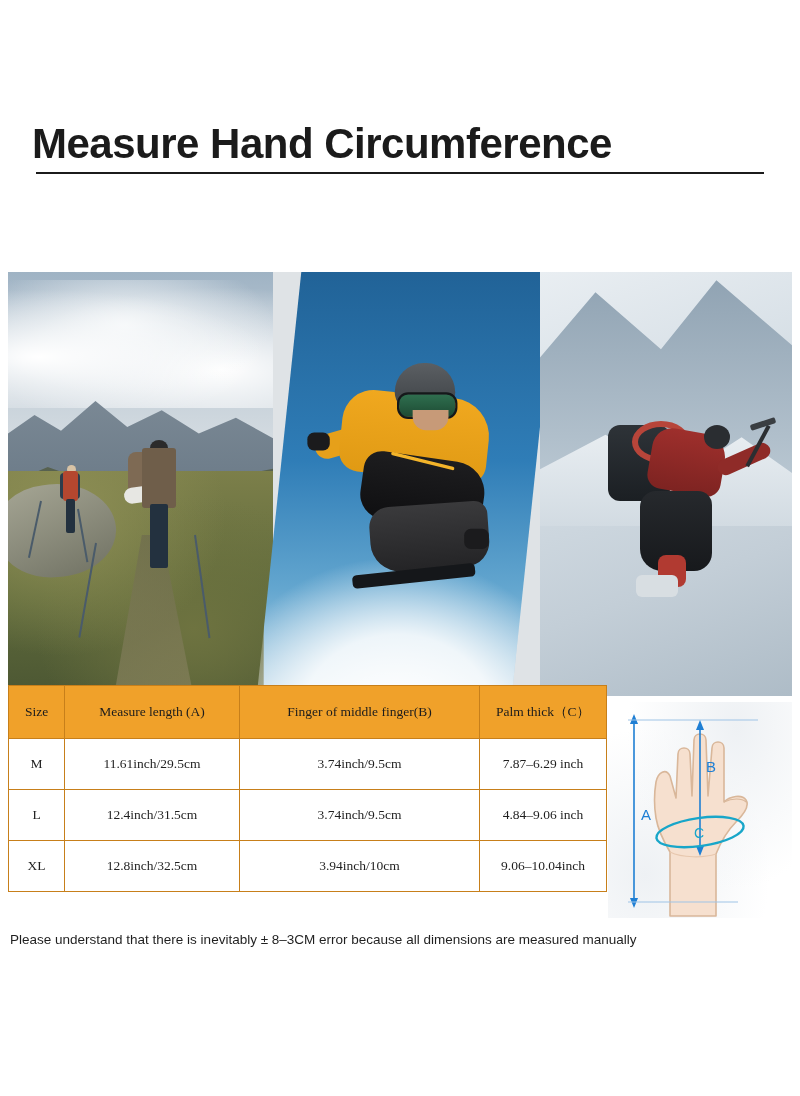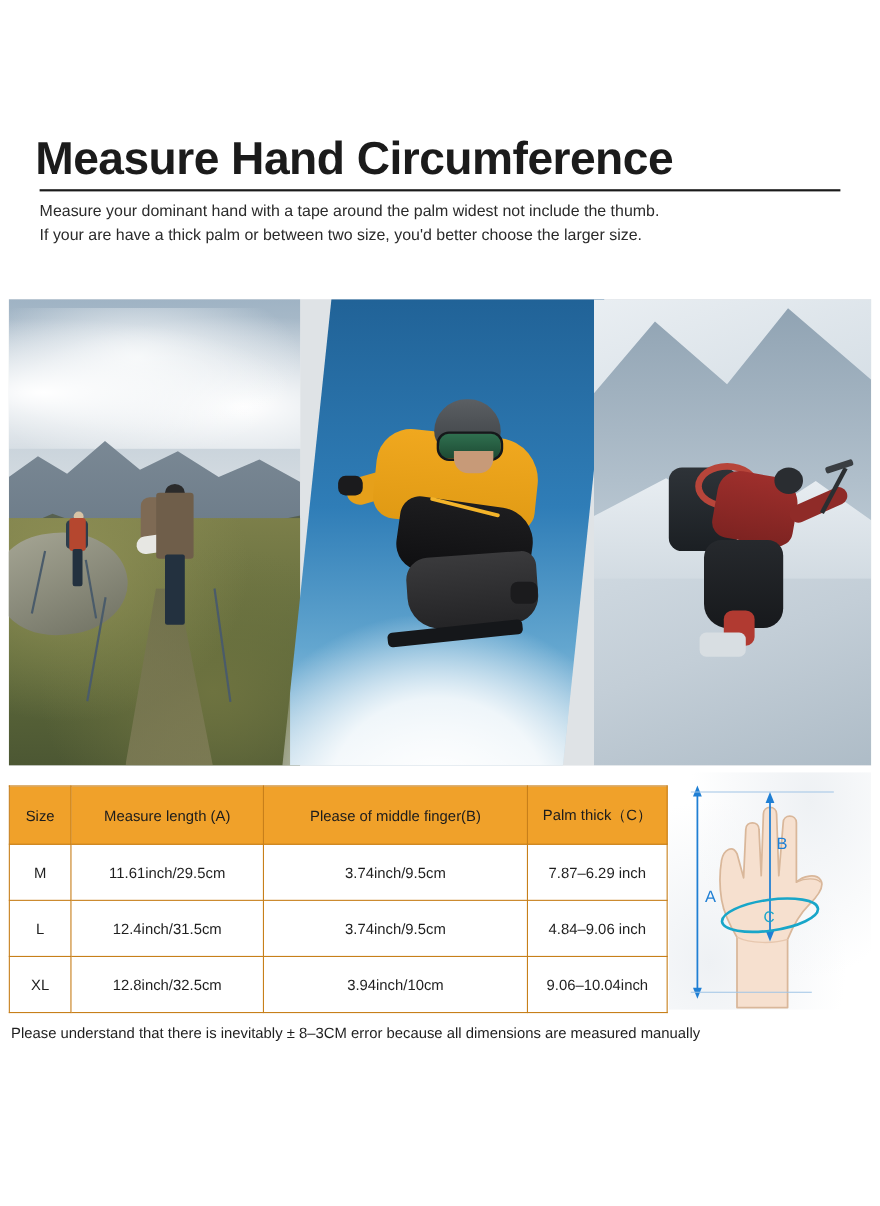--- a/index.html
+++ b/index.html
@@ -206,22 +206,23 @@
   .cl-sock { position: absolute; left: 52px; top: 156px; width: 28px; height: 32px; background: #b13a31; border-radius: 8px; }
   .cl-boot { position: absolute; left: 30px; top: 176px; width: 42px; height: 22px; background: #d8dee2; border-radius: 6px; }
   .cl-arm { position: absolute; left: 110px; top: 52px; width: 56px; height: 16px; background: #8f2b28; border-radius: 8px; transform: rotate(-24deg); }
   .cl-axe { position: absolute; left: 150px; top: 24px; width: 4px; height: 46px; background: #2b2e31; transform: rotate(28deg); }
   .cl-axe-head { position: absolute; left: 144px; top: 22px; width: 26px; height: 6px; background: #3a3e42; transform: rotate(-18deg); border-radius: 2px; }
 
   
   .table-wrap {
     position: absolute;
     left: 8px;
-    top: 714px;
+    top: 685px;
     width: 598px;
+    font-family: Liberation Serif, serif;
   }
   table.size-table {
     border-collapse: collapse;
     width: 598px;
     table-layout: fixed;
   }
   table.size-table th, table.size-table td {
     border: 1px solid #c77f1a;
     text-align: center;
     font-size: 13.5px;
@@ -272,24 +273,20 @@
   }
 </style>
 </head>
 <body>
 
 <div class="page">
 
   <div class="header">
     <h1 class="title">Measure Hand Circumference</h1>
     <div class="title-rule"></div>
-    <div class="subtitle">
-      <div>Measure your dominant hand with a tape around the palm widest not include the thumb.</div>
-      <div>If your are have a thick palm or between two size, you'd better choose the larger size.</div>
-    </div>
   </div>
 
   <div class="photos">
 
     <div class="photo p1">
       <div class="photo-inner">
         <div class="sky1"></div>
         <div class="clouds1"></div>
         <div class="mtn1"></div>
         <div class="hills1"></div>
@@ -363,21 +360,21 @@
       <colgroup>
           <col class="c1">
           <col class="c2">
           <col class="c3">
           <col class="c4">
         </colgroup>
       <thead>
         <tr>
           <th>Size</th>
           <th>Measure length (A)</th>
-          <th>Please of middle finger(B)</th>
+          <th>Finger of middle finger(B)</th>
           <th>Palm thick（C）</th>
         </tr>
       </thead>
       <tbody>
         <tr>
           <td>M</td>
           <td>11.61inch/29.5cm</td>
           <td>3.74inch/9.5cm</td>
           <td>7.87–6.29 inch</td>
         </tr>

